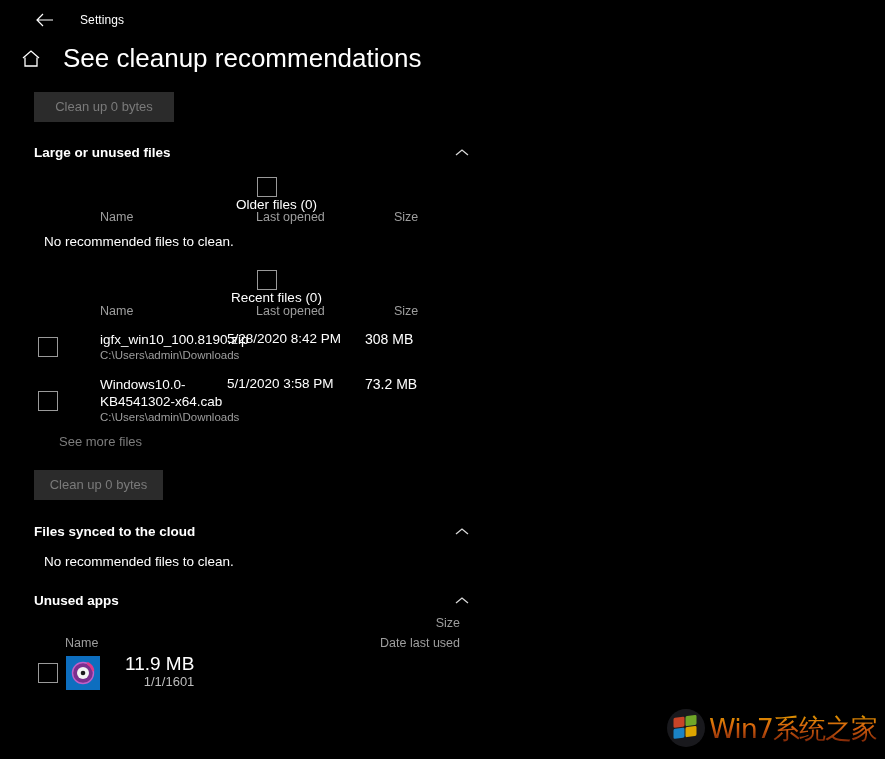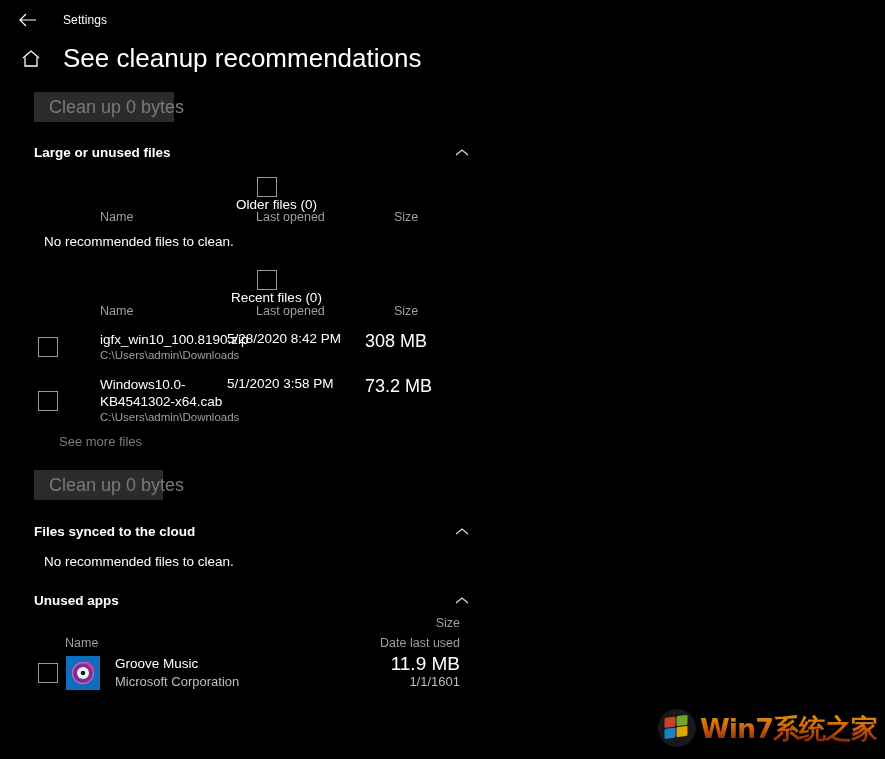--- a/index.html
+++ b/index.html
@@ -15,21 +15,21 @@
     font-family: "Liberation Sans", sans-serif;
     color: #ffffff;
     position: relative;
   }
 
   
   .titlebar {
     height: 40px;
     display: flex;
     align-items: center;
-    padding-left: 8px;
+    padding-left: 25px;
   }
   .back-btn {
     width: 38px;
     height: 30px;
     display: flex;
     align-items: center;
     justify-content: center;
     color: #ffffff;
   }
   .back-btn svg { display: block; }
@@ -71,21 +71,21 @@
     width: 500px;
   }
 
   
   .cleanup-btn {
     display: block;
     background: #2b2b2b;
     color: #7a7a7a;
     border: 1px solid #2b2b2b;
     font-family: inherit;
-    font-size: 18px;
+    font-size: 13px;
     padding: 0 14px;
     height: 30px;
     line-height: 28px;
     text-align: center;
     white-space: nowrap;
   }
   .cleanup-btn.top { margin-top: 16px; width: 140px; }
   .cleanup-btn.mid { margin-top: 0; width: 129px; }
 
   
@@ -181,21 +181,21 @@
     line-height: 15px;
   }
   .file-date {
     width: 138px;
     font-size: 13.5px;
     color: #ffffff;
     align-self: flex-start;
   }
   .file-size {
     width: 100px;
-    font-size: 18px;
+    font-size: 14px;
     color: #ffffff;
     align-self: flex-start;
   }
 
   .see-more {
     font-size: 13px;
     color: #7c7c7c;
     padding-left: 0;
     margin-left: 25px;
   }
@@ -286,21 +286,21 @@
   }
   .wm-logo {
     width: 38px;
     height: 38px;
     border-radius: 50%;
     flex: 0 0 auto;
     margin-right: 4px;
   }
   .wm-text {
     font-size: 27px;
-    font-weight: bold;
+    font-weight: normal;
     font-family: "DejaVu Sans", sans-serif;
     letter-spacing: -1px;
     background: linear-gradient(180deg, #f0a000 0%, #e86a10 45%, #8a2a08 100%);
     -webkit-background-clip: text;
     background-clip: text;
     color: transparent;
     line-height: 1;
   }
 </style>
 </head>
@@ -439,24 +439,20 @@
       <span class="cb"></span>
     </span>
     <span class="app-icon">
       <svg width="34" height="34" viewBox="0 0 34 34">
         <circle cx="17" cy="17" r="10.5" fill="#7b2f8e"></circle>
         <circle cx="17" cy="17" r="10.5" fill="none" stroke="#c060c8" stroke-width="1.4"></circle>
         <circle cx="17" cy="17" r="6" fill="#f2f2f2"></circle>
         <circle cx="17" cy="17" r="2.3" fill="#1a1a1a"></circle>
         <path d="M22 7.5 A10.5 10.5 0 0 1 27 14" stroke="#e0398a" stroke-width="2.6" fill="none" stroke-linecap="round"></path>
       </svg>
-    </span>
-    <span class="app-text-col">
-      <span class="app-name" style="display:block">Groove Music</span>
-      <span class="app-pub" style="display:block">Microsoft Corporation</span>
     </span>
     <span class="app-right-col">
       <span class="app-size" style="display:block">11.9 MB</span>
       <span class="app-date" style="display:block">1/1/1601</span>
     </span>
   </div>
 
 </div>
 
 <div class="watermark">

